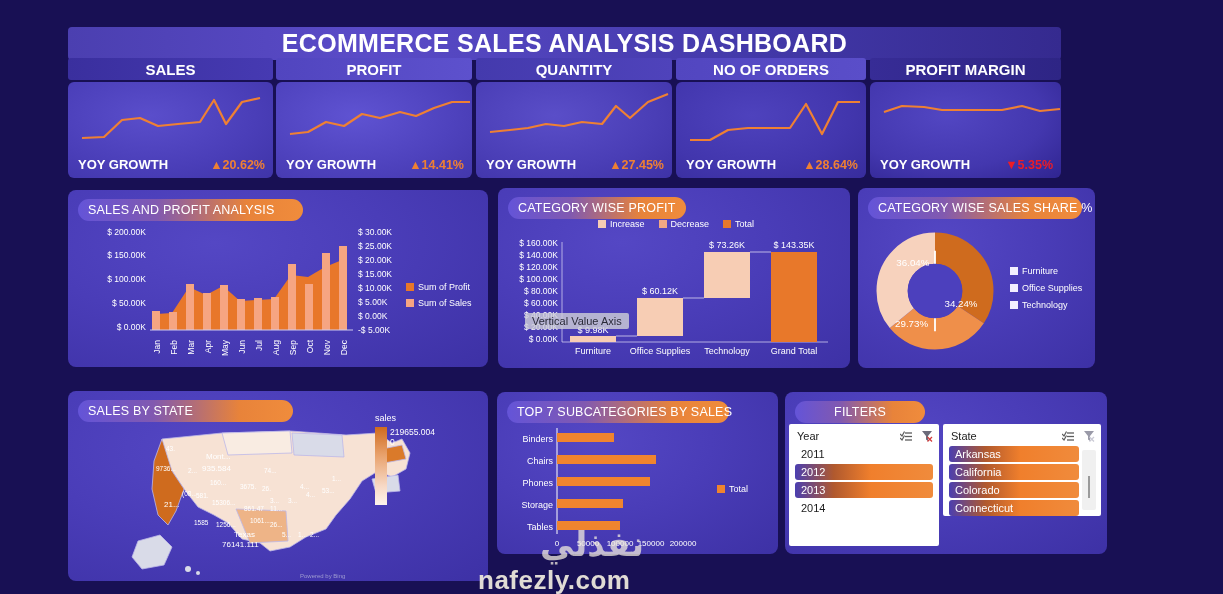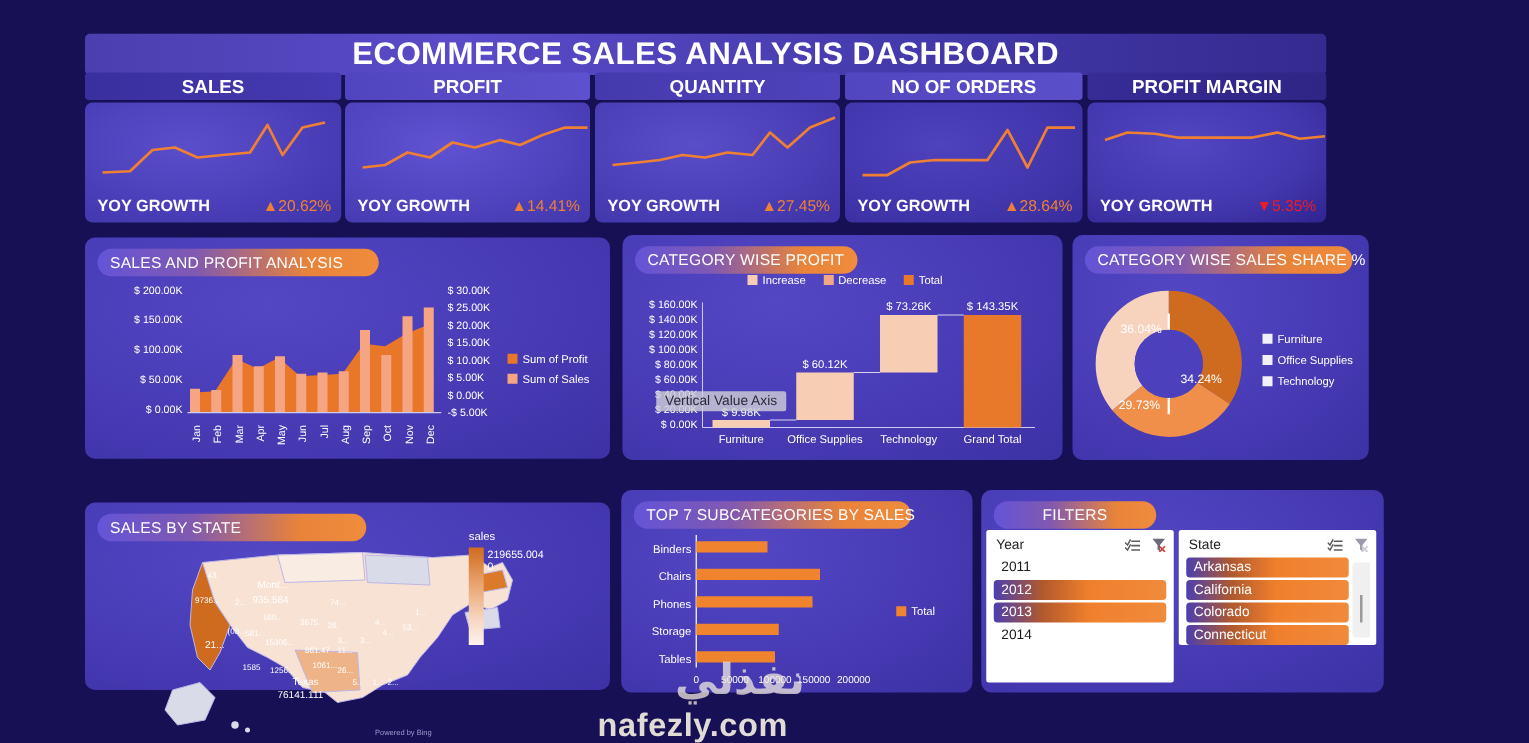--- a/index.html
+++ b/index.html
@@ -32,21 +32,21 @@
   }
   .kpi-card {
     position:absolute; top:82px; height:96px;
     border-radius: 6px;
   }
   .kpi-foot {
     position:absolute; bottom:6px; left:10px; right:8px;
     display:flex; align-items:center; justify-content:space-between;
   }
   .kpi-foot .lbl { color:#fff; font-size:13px; font-weight:bold; }
-  .kpi-foot .val { font-size:12.5px; font-weight:normal; color:#ef8033; white-space:nowrap;}
+  .kpi-foot .val { font-size:12.5px; font-weight:bold; color:#ef8033; white-space:nowrap;}
   .kpi-foot .val.down { color:#ee1c25; }
   .spark { position:absolute; left:6px; right:6px; top:6px; height:62px; }
 
   
   .panel {
     position:absolute;
     background: radial-gradient(ellipse at 35% 30%, #5447c4 0%, #4a3db8 45%, #3d31a5 100%);
     border-radius: 8px;
   }
   .panel-title {
@@ -347,21 +347,21 @@
         <span class="legend-sq" style="background:#f2efff;"></span>
         <span class="legend-txt">Office Supplies</span>
       </div>
       <div class="legend-row">
         <span class="legend-sq" style="background:#f2efff;"></span>
         <span class="legend-txt">Technology</span>
       </div>
     </div>
   </div>
 
-  <div class="panel" style="left:68px;top:402px;width:420px;height:150px;">
+  <div class="panel" style="left:68px;top:391px;width:420px;height:190px;">
     <div class="panel-title" style="width:215px;">
       <span>SALES BY STATE</span>
     </div>
 
     <svg width="330" height="160" viewBox="0 0 330 160" style="position:absolute;left:42px;top:28px;">
 
       <path d="M52,20 L112,14 L180,12 L236,16 L268,14 L282,24 L292,20 L300,34 L296,50 L282,58 L268,52
                L252,62 L240,80 L226,96 L216,110 L196,118 L180,128 L160,132 L150,124 L132,120 L118,104
                L104,96 L88,88 L74,70 L62,52 L52,38 Z" fill="#f7e2d4" stroke="#bdb7e8" stroke-width="0.8"></path>
 

